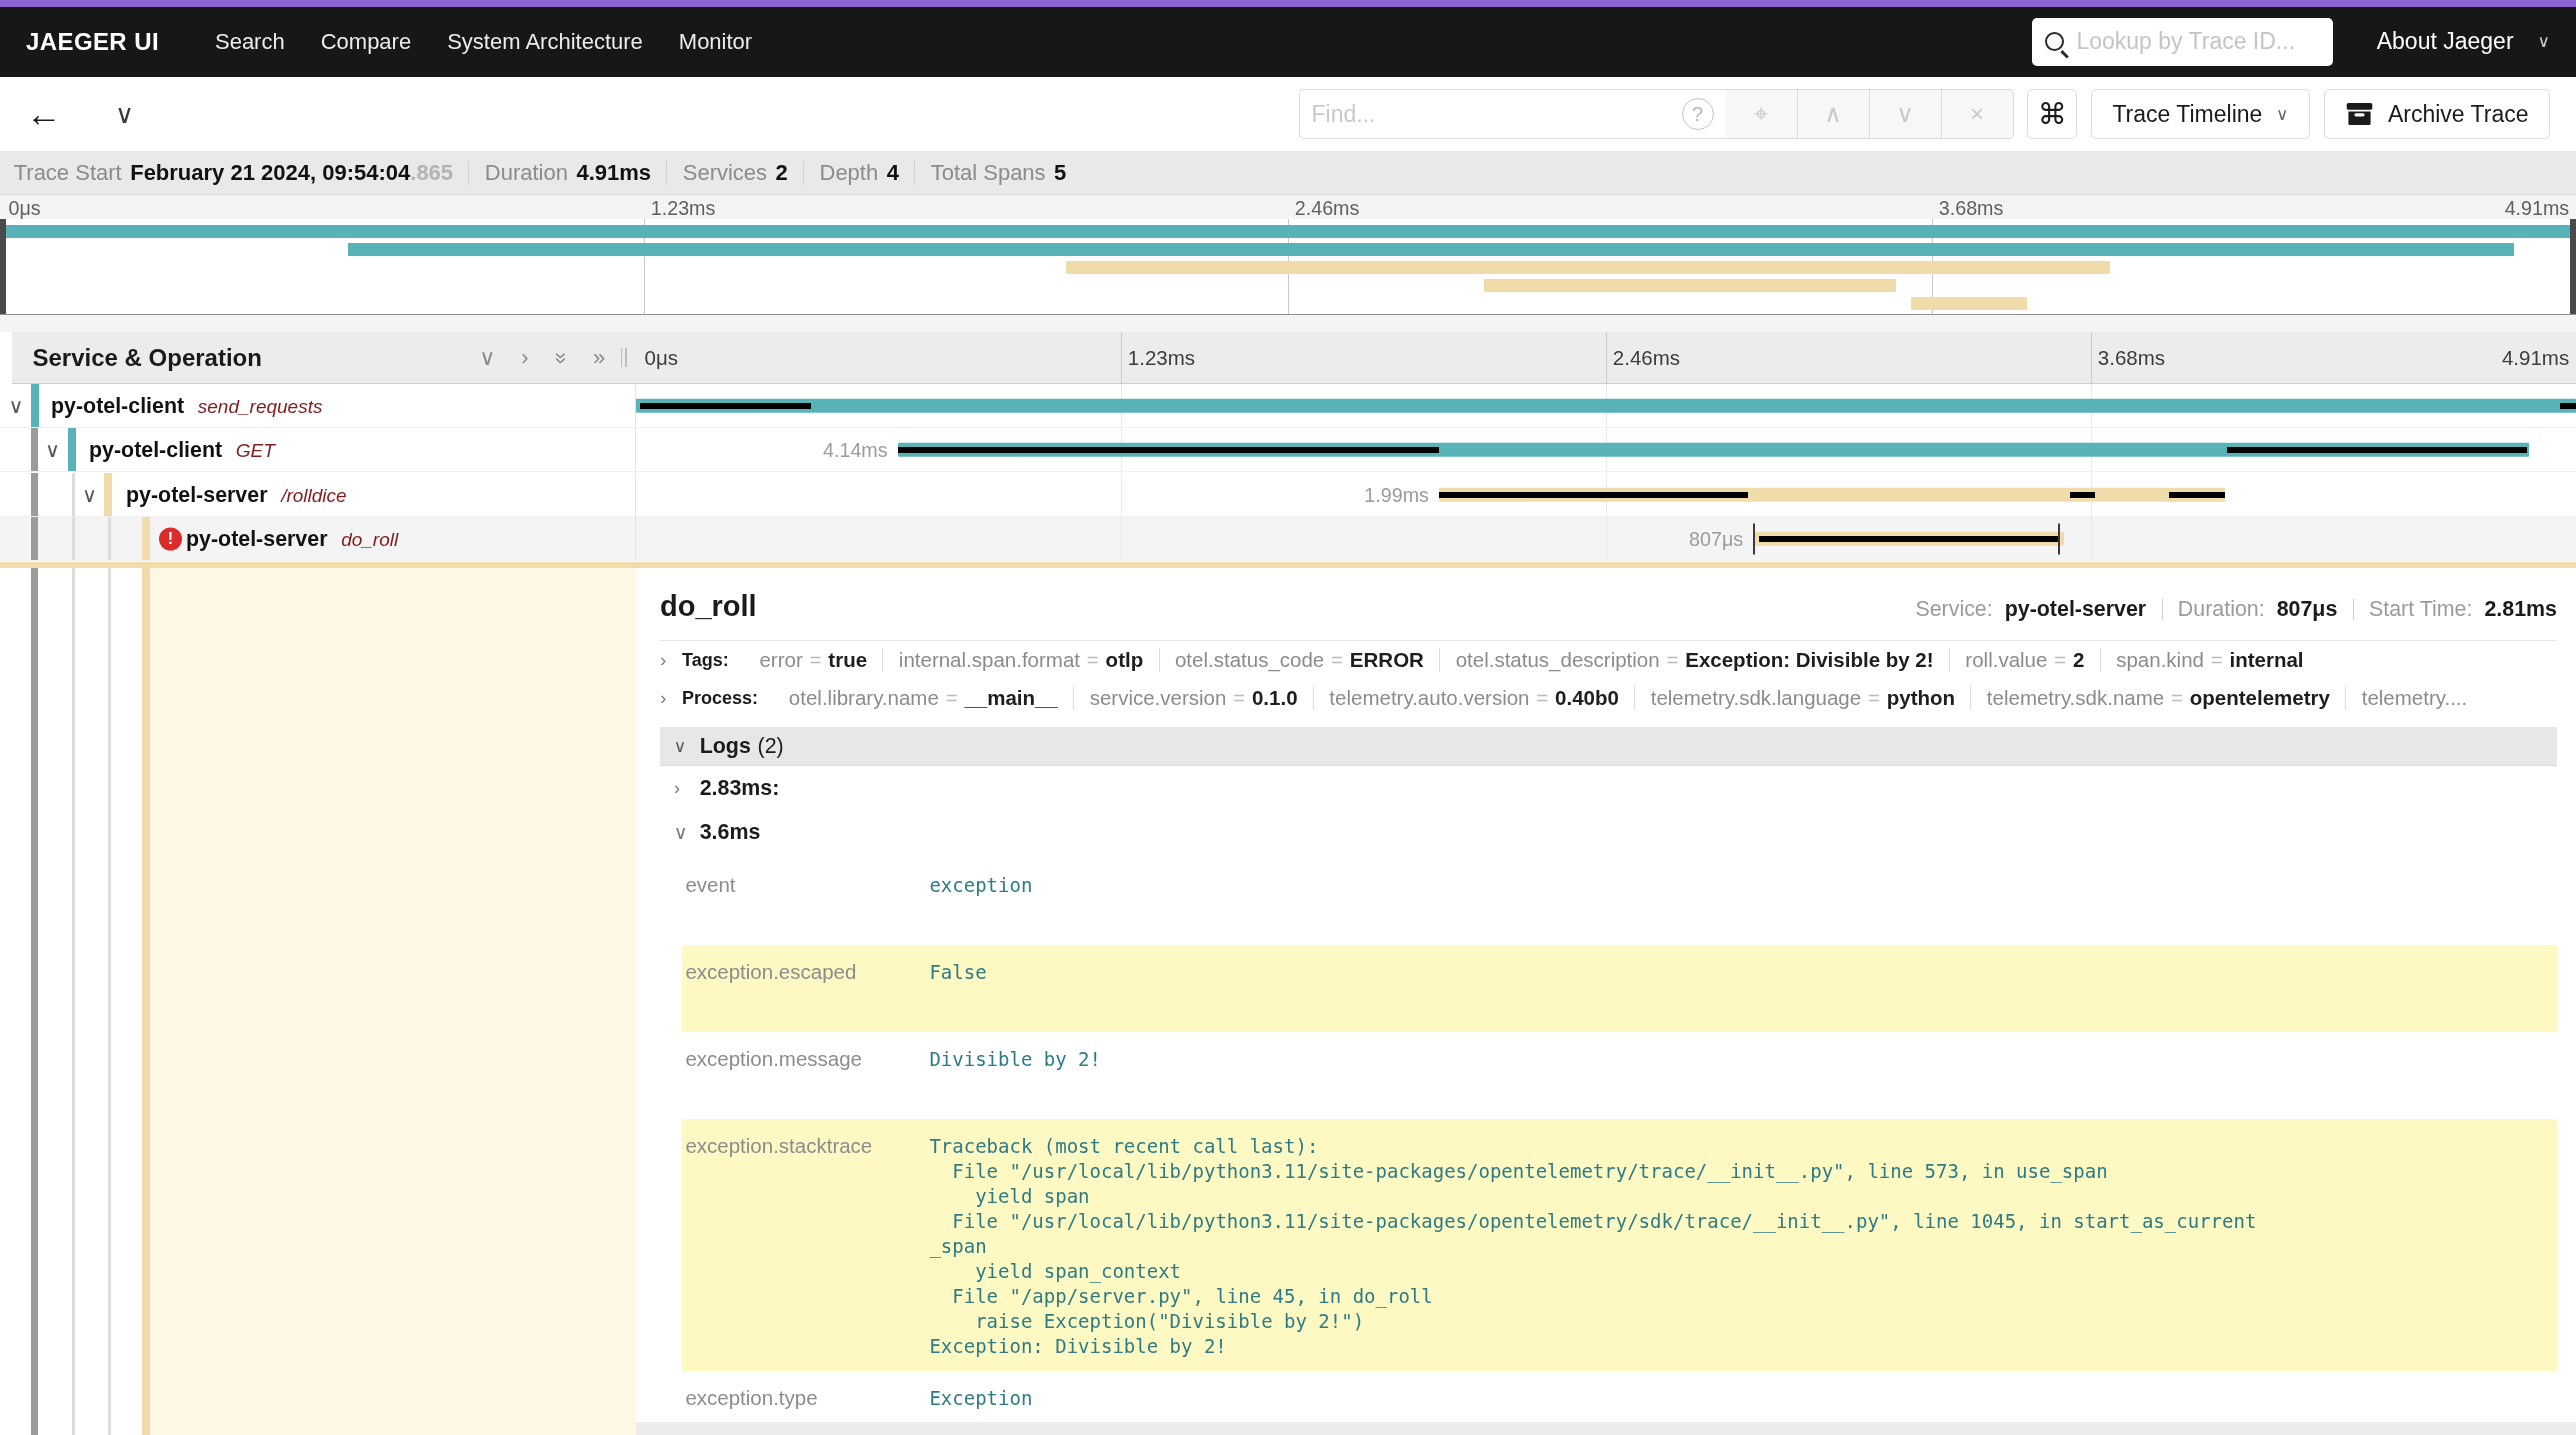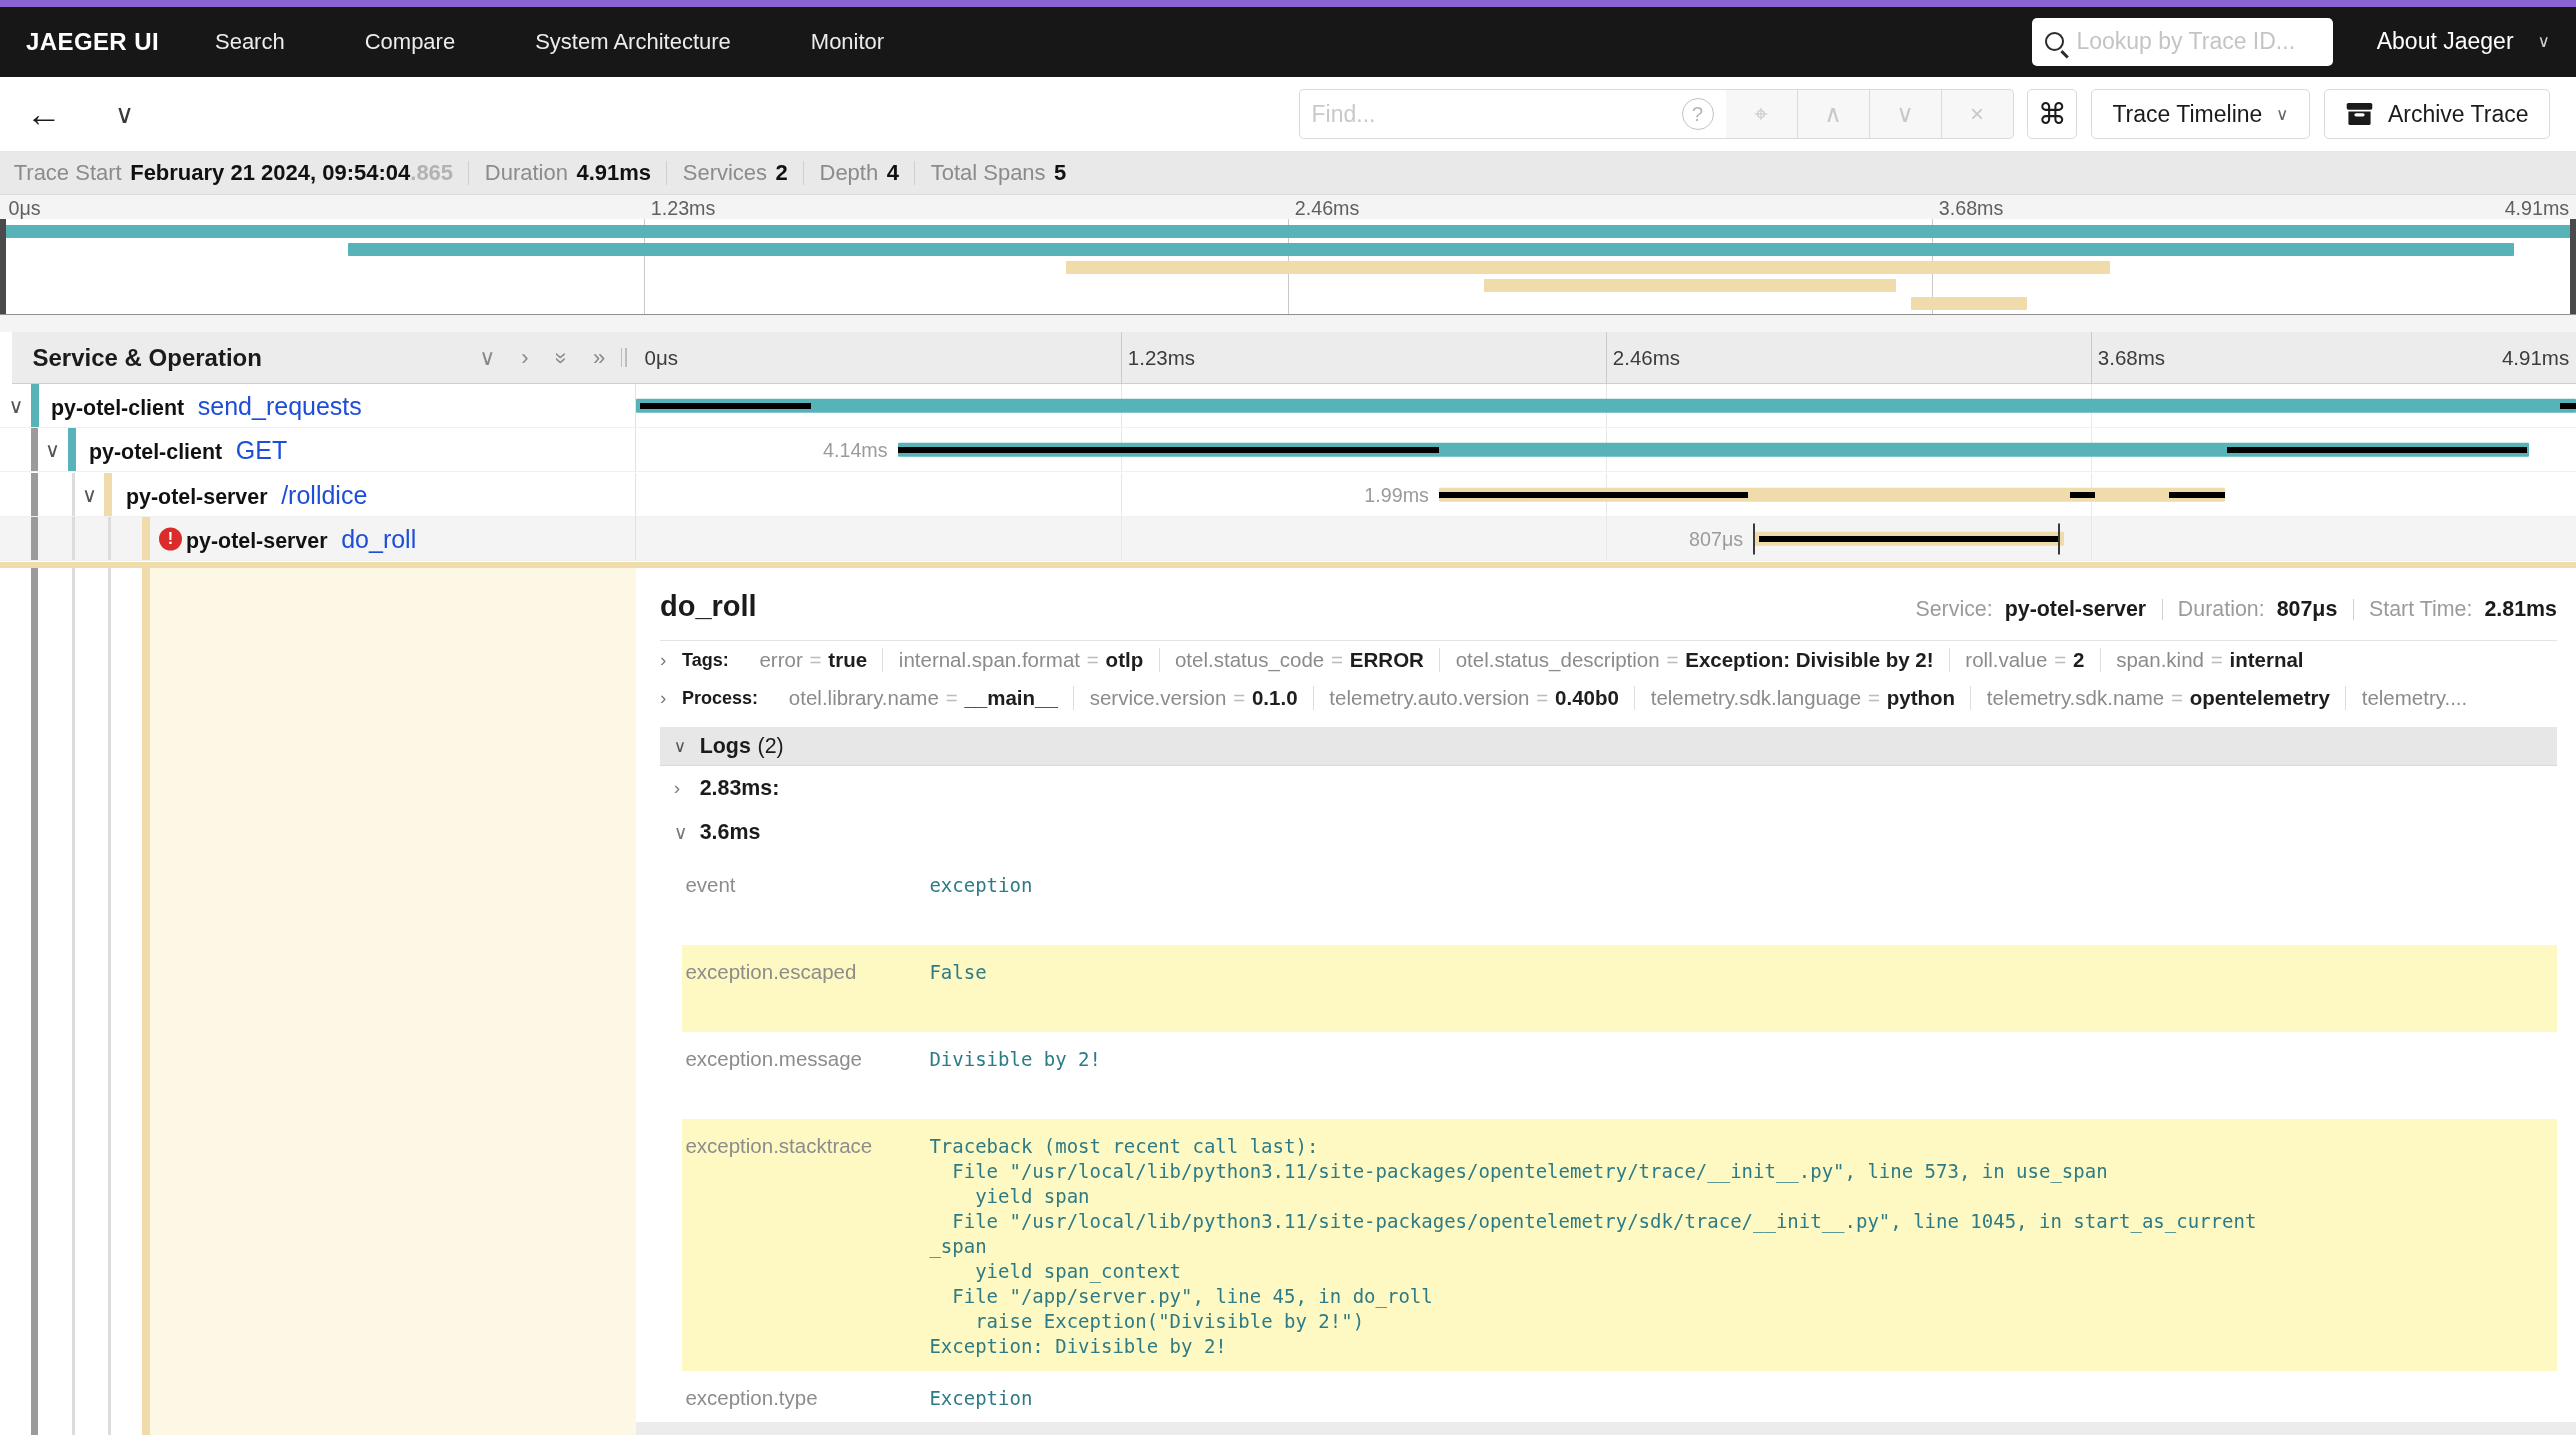--- a/index.html
+++ b/index.html
@@ -4,21 +4,21 @@
 <style>
   * { margin:0; padding:0; box-sizing:border-box; }
   html,body { width:2576px; height:1436px; overflow:hidden; background:#fff;
     font-family:"Liberation Sans", sans-serif; color:#1b1b1b; }
 
   
   .purple-strip { position:absolute; top:0; left:0; right:0; height:6.8px; background:#8b63d2; }
   .topnav { position:absolute; top:6.8px; left:0; right:0; height:70px; background:#171717;
     display:flex; align-items:center; padding:0 26px; }
   .brand { color:#fff; font-weight:700; font-size:24px; margin-right:56px; letter-spacing:0.4px; }
-  .nav-items { display:flex; gap:80px; }
+  .nav-items { display:flex; gap:36px; }
   .nav-item { color:#ececec; font-size:22px; cursor:pointer; }
   .nav-spacer { flex:1; }
   .nav-search { width:301px; height:48px; background:#fff; border-radius:5.1px; display:flex;
     align-items:center; padding:0 13.7px; margin-right:44px; }
   .mag { width:19px; height:19px; border:2.6px solid #2b2b2b; border-radius:50%; position:relative; flex:none; }
   .mag::after { content:""; position:absolute; width:2.6px; height:8.5px; background:#2b2b2b;
     transform:rotate(-45deg); left:16px; top:15.4px; }
   .nav-search input { border:none; outline:none; font-size:23px; width:100%; margin-left:12px;
     font-family:"Liberation Sans",sans-serif; color:#333; }
   .nav-search input::placeholder { color:#c4c4c4; }
@@ -82,21 +82,21 @@
   .span-row { position:absolute; left:0; right:0; height:44px; }
   .row-left { position:absolute; left:0; top:0; bottom:0; width:636px; border-right:0.9px solid #e2e2e2;
     border-bottom:0.9px solid #f0f0f0; background:#fff; }
   .row-right { position:absolute; left:636px; right:0; top:0; bottom:0; border-bottom:0.9px solid #f0f0f0; background:#fff; }
   .span-row.selected .row-left, .span-row.selected .row-right { background:#f4f4f4; }
   .guide { position:absolute; top:0; bottom:0; }
   .accent { position:absolute; top:0; bottom:0; width:7.7px; }
   .tree-chevron { position:absolute; font-size:20.5px; color:#555; top:50%; transform:translateY(-50%); cursor:pointer; }
   .svc-label { position:absolute; top:50%; transform:translateY(-50%); white-space:nowrap; }
   .svc-name { font-size:21.4px; font-weight:600; color:#111; }
-  .op-name { font-size:25px; color:#1d4ed8; margin-left:13.7px; }
+  .op-name { font-size:19px; color:#7f1d1d; margin-left:13.7px;font-style:italic; }
   .err-badge { position:absolute; top:50%; transform:translateY(-50%); width:23px; height:23px; border-radius:50%;
     background:#db2c2c; color:#fff; font-size:16px; font-weight:700; display:flex; align-items:center; justify-content:center; }
   .span-bar { position:absolute; top:50%; transform:translateY(-50%); height:14.5px; border-radius:0.9px; }
   .black-seg { position:absolute; top:50%; transform:translateY(-50%); height:6px; background:#000; z-index:2; }
   .log-marker { position:absolute; top:50%; transform:translateY(-50%); height:31px; width:1.7px; background:#3a3a3a; z-index:3; }
   .bar-label { position:absolute; top:50%; transform:translateY(-50%); font-size:19.7px; color:#9b9b9b; white-space:nowrap; }
   .teal { background:#57b3b8; }
   .tan { background:#f0dcab; }
 
   

